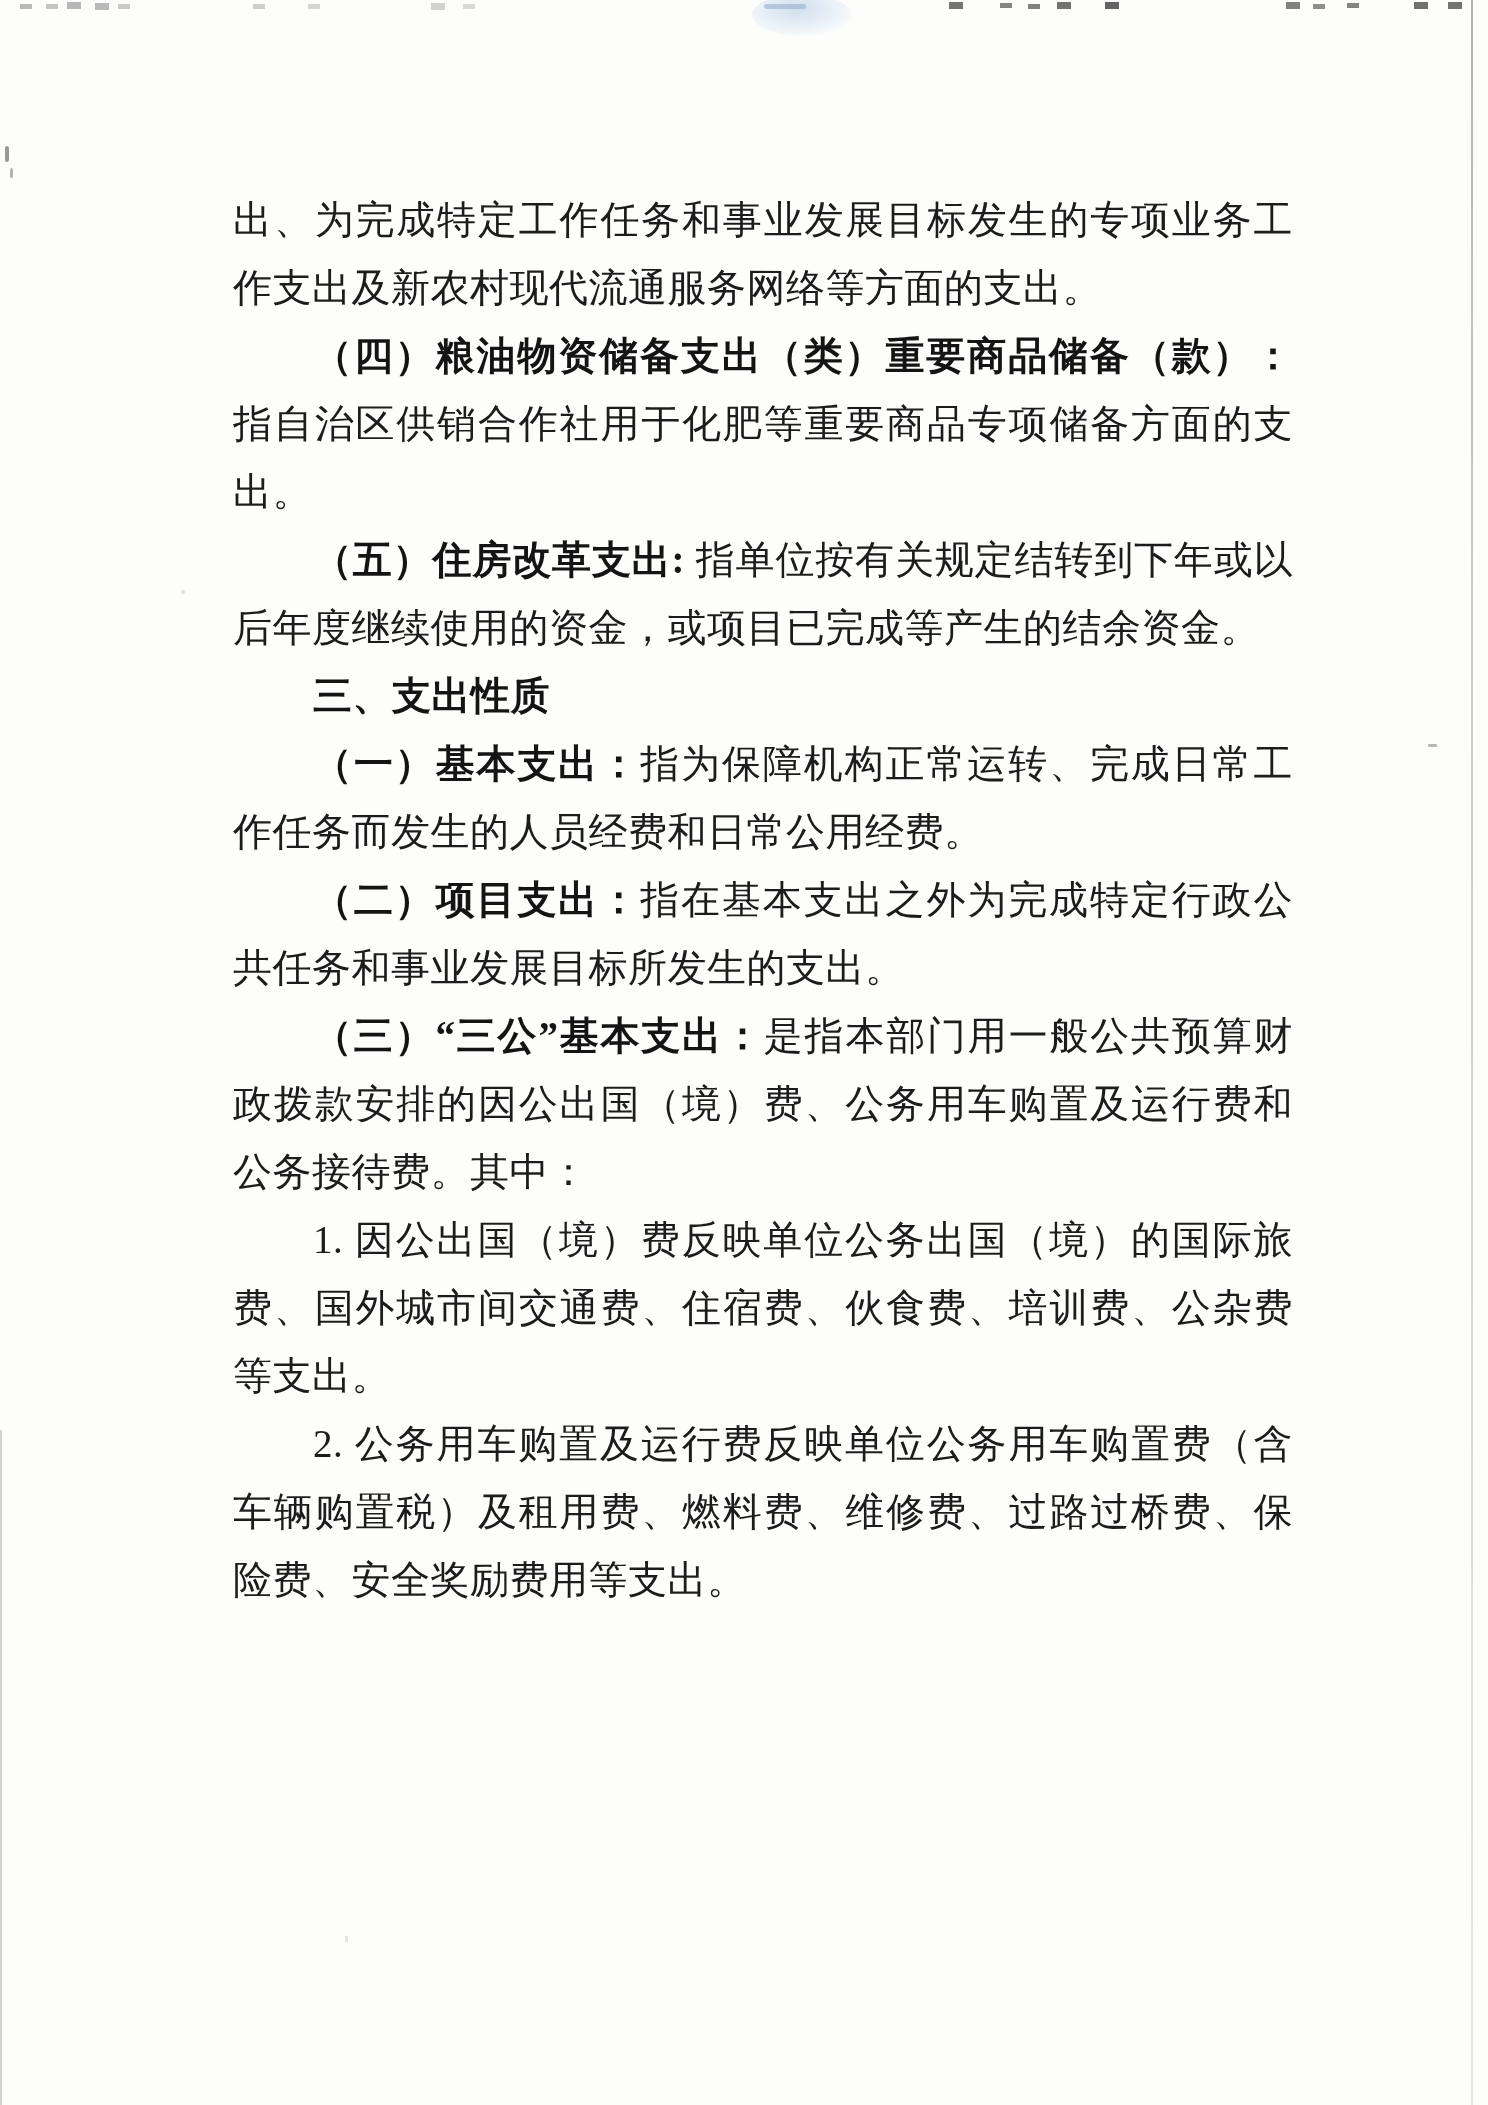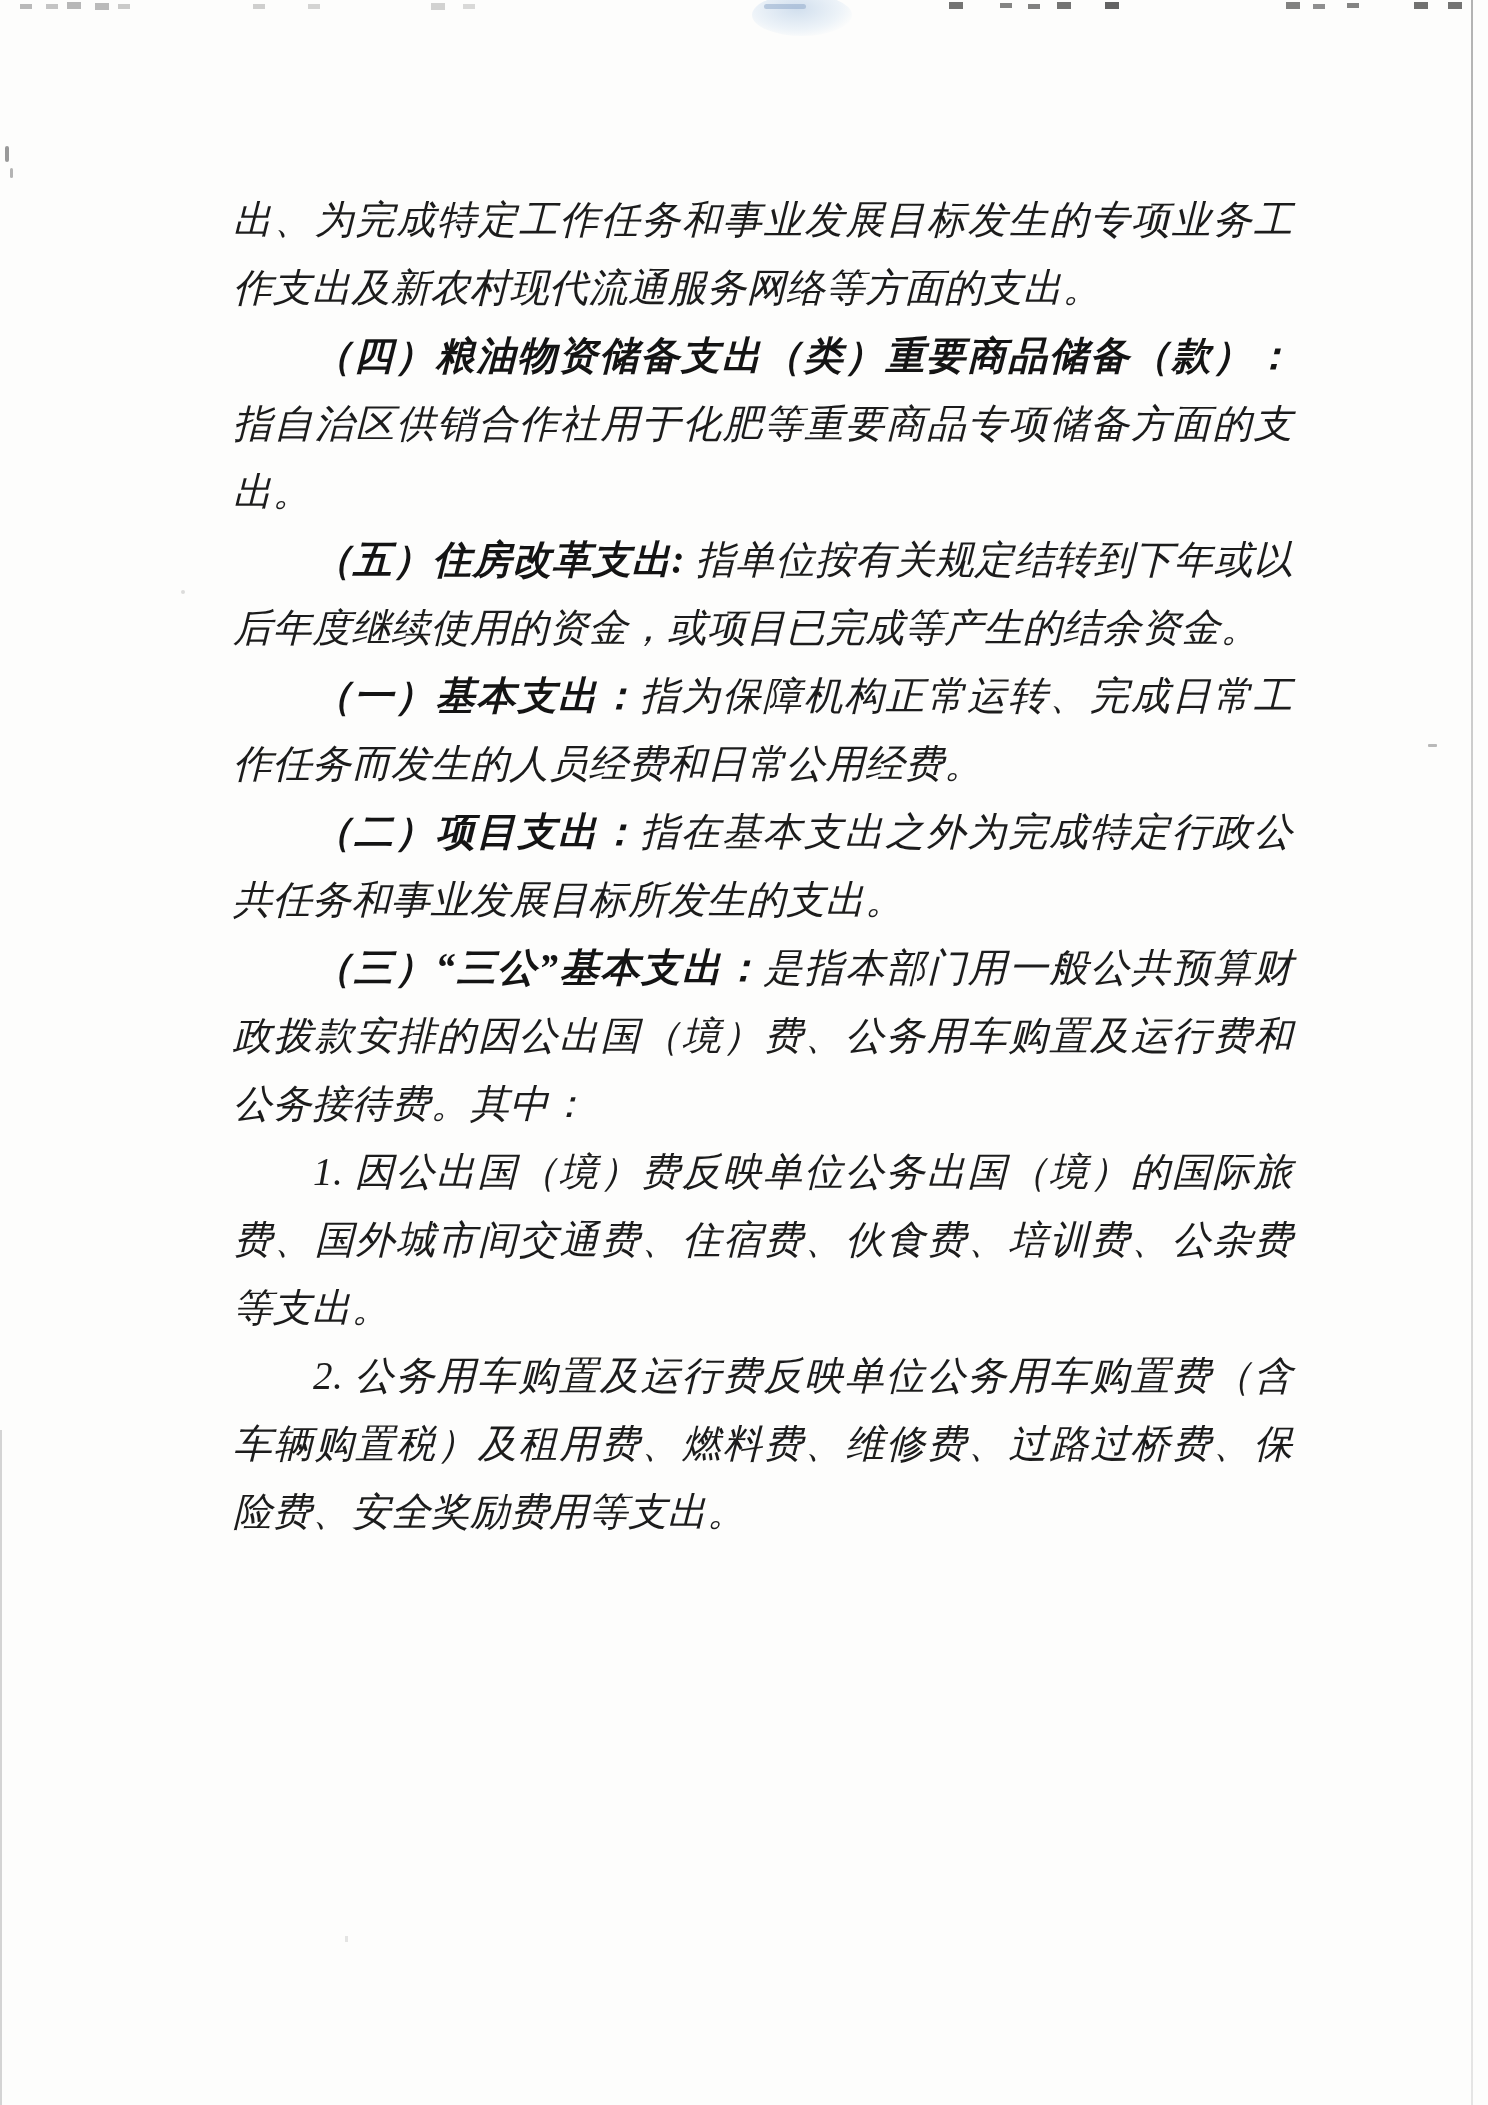--- a/index.html
+++ b/index.html
@@ -8,21 +8,20 @@
     background: #e9e9e9;
   }
   .page {
     position: relative;
     width: 1488px;
     height: 2105px;
     margin: 0 auto;
     background: #fdfdfc;
     overflow: hidden;
     font-family: "Liberation Serif", "DejaVu Serif", serif;
-    font-style: italic;
   }
   
   .doc-body {
     position: absolute;
     left: 233px;
     top: 186px;
     width: 1060px;
     color: #1c1c1c;
     font-size: 39px;
     line-height: 68px;
@@ -168,20 +167,21 @@
   <div class="left-speck-a"></div>
   <div class="left-speck-b"></div>
   <div class="mid-dash"></div>
   <div class="faint-dot-1"></div>
   <div class="faint-dot-2"></div>
 
   <div class="doc-body" id="doc-body">
       <p class="para"><span class="seg">出、为完成特定工作任务和事业发展目标发生的专项业务工作支出及新农村现代流通服务网络等方面的支出。</span></p>
       <p class="para indent"><span class="seg bold">（四）粮油物资储备支出（类）重要商品储备（款）：</span><span class="seg">指自治区供销合作社用于化肥等重要商品专项储备方面的支出。</span></p>
       <p class="para indent"><span class="seg bold">（五）住房改革支出:</span><span class="seg"> 指单位按有关规定结转到下年或以后年度继续使用的资金，或项目已完成等产生的结余资金。</span></p>
+      <p class="para indent"><span class="seg bold">三、支出性质</span></p>
       <p class="para indent"><span class="seg bold">（一）基本支出：</span><span class="seg">指为保障机构正常运转、完成日常工作任务而发生的人员经费和日常公用经费。</span></p>
       <p class="para indent"><span class="seg bold">（二）项目支出：</span><span class="seg">指在基本支出之外为完成特定行政公共任务和事业发展目标所发生的支出。</span></p>
       <p class="para indent"><span class="seg bold">（三）“三公”基本支出：</span><span class="seg">是指本部门用一般公共预算财政拨款安排的因公出国（境）费、公务用车购置及运行费和公务接待费。其中：</span></p>
       <p class="para indent"><span class="seg">1. 因公出国（境）费反映单位公务出国（境）的国际旅费、国外城市间交通费、住宿费、伙食费、培训费、公杂费等支出。</span></p>
       <p class="para indent"><span class="seg">2. 公务用车购置及运行费反映单位公务用车购置费（含车辆购置税）及租用费、燃料费、维修费、过路过桥费、保险费、安全奖励费用等支出。</span></p>
     </div>
 
 </div>
 
 </body></html>

